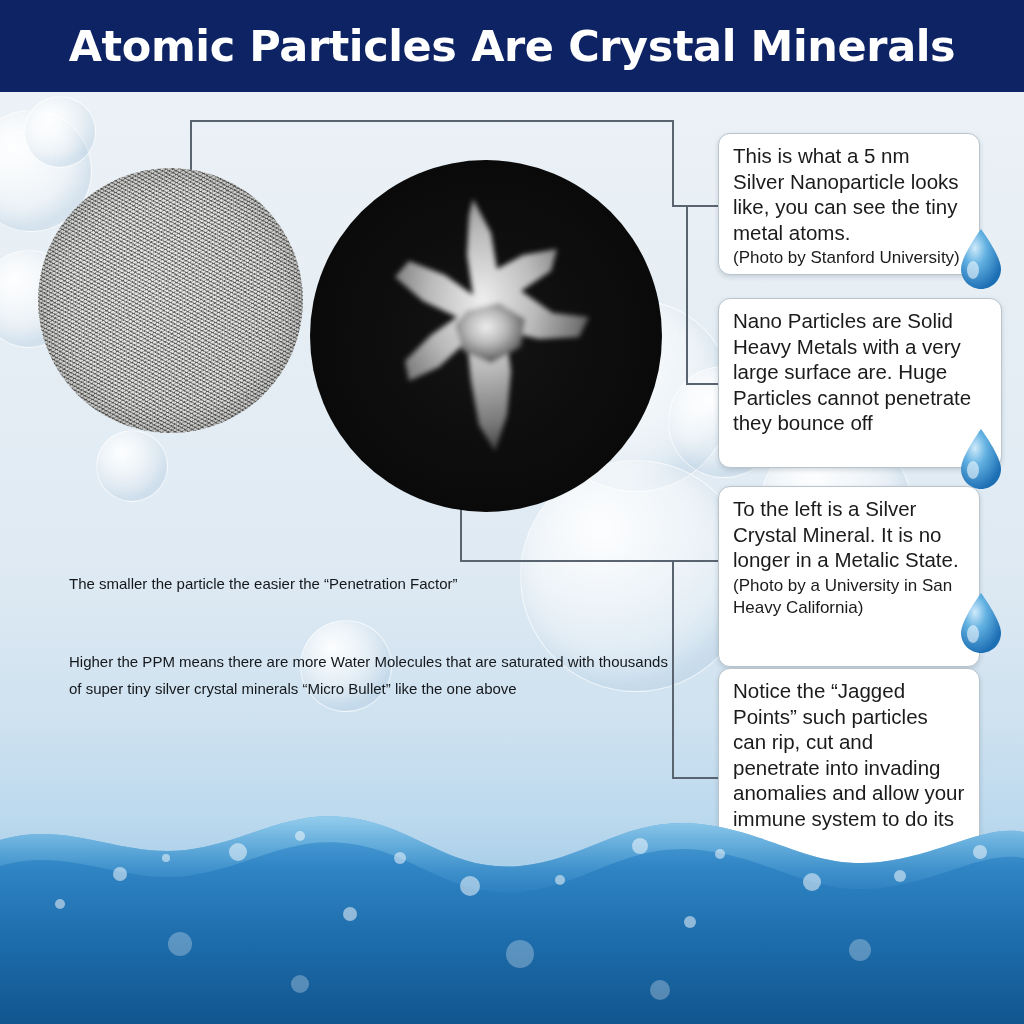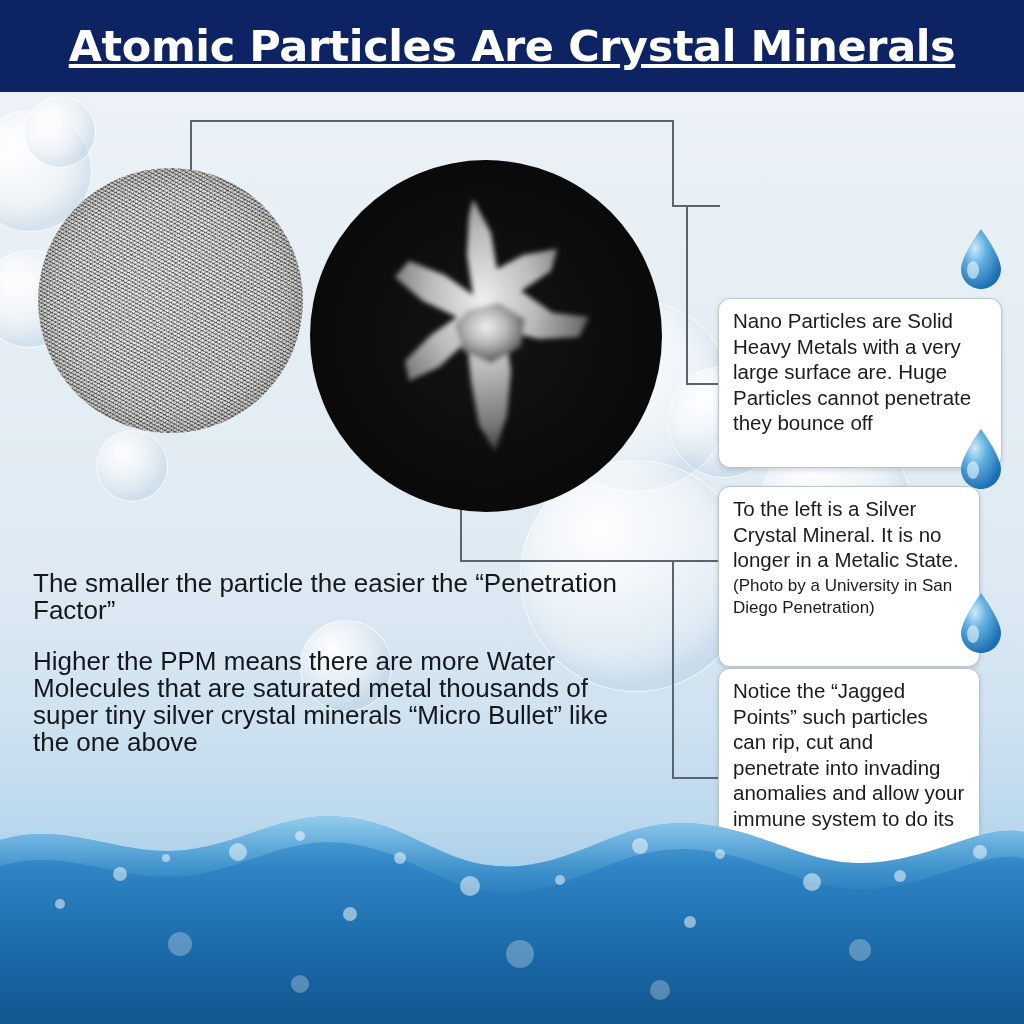--- a/index.html
+++ b/index.html
@@ -42,21 +42,20 @@
     justify-content: center;
   }
   .header-title {
     color: #ffffff;
     font-size: 43px;
     font-weight: bold;
     letter-spacing: -0.4px;
     text-align: center;
     white-space: nowrap;
     font-family: "DejaVu Sans", sans-serif;
-    text-decoration: underline;
   }
 
   
   .circle-img {
     position: absolute;
     border-radius: 50%;
     overflow: hidden;
   }
   #atoms-circle {
     left: 38px;
@@ -117,23 +116,24 @@
   }
   #callout-1 { left: 718px; top: 133px;  width: 262px; height: 142px; }
   #callout-2 { left: 718px; top: 298px;  width: 284px; height: 170px; }
   #callout-3 { left: 718px; top: 486px;  width: 262px; height: 181px; }
   #callout-4 { left: 718px; top: 668px;  width: 262px; height: 235px; }
 
   
   .body-text {
     position: absolute;
     color: #14181c;
-    font-size: 26px;
+    font-size: 15px;
     line-height: 27px;
     font-family: "Liberation Sans", sans-serif;
+    margin-left: 36px;
   }
   #text-block-1 { left: 33px; top: 570px; width: 600px; }
   #text-block-2 { left: 33px; top: 648px; width: 600px; }
 
   
   .droplet {
     position: absolute;
     width: 46px;
     height: 62px;
   }
@@ -198,37 +198,41 @@
             <feGaussianBlur stdDeviation="2.6"></feGaussianBlur>
           </filter>
       </defs>
       <g filter="url(#soft)" fill="url(#cg)">
         <path d="M102 8 l18 34 6 36 26 -14 34 -6 -6 22 -30 20 32 22 36 4 -10 20 -40 2 -34 -8 6 40 -4 44 -12 36 -16 -26 -8 -44 -4 -40 -28 26 -30 14 -4 -20 26 -26 26 -18 -34 -16 -28 -24 14 -16 36 14 28 20 -6 -40 2 -40z"></path>
         <path d="M96 120 l32 -8 26 16 -4 28 -30 16 -28 -12 -8 -26z"></path>
       </g>
     </svg>
   </div>
 
+  <div class="callout" id="callout-1">
+    <p>This is what a 5 nm Silver Nanoparticle looks like, you can see the tiny metal atoms.</p>
+    <p class="sub">(Photo by Stanford University)</p>
+  </div>
 
   <div class="callout" id="callout-2">
     <p>Nano Particles are Solid Heavy Metals with a very large surface are. Huge Particles cannot penetrate they bounce off</p>
   </div>
 
   <div class="callout" id="callout-3">
     <p>To the left is a Silver Crystal Mineral. It is no longer in a Metalic State.</p>
-    <p class="sub">(Photo by a University in San Diego Penetration)</p>
+    <p class="sub">(Photo by a University in San Heavy California)</p>
   </div>
 
   <div class="callout" id="callout-4">
     <p>Notice the “Jagged Points” such particles can rip, cut and penetrate into invading anomalies and allow your immune system to do its job</p>
     <p class="sub">(The image has been magnified to show more detail)</p>
   </div>
 
   <div class="body-text" id="text-block-1">The smaller the particle the easier the “Penetration Factor”</div>
-  <div class="body-text" id="text-block-2">Higher the PPM means there are more Water Molecules that are saturated metal thousands of super tiny silver crystal minerals “Micro Bullet” like the one above</div>
+  <div class="body-text" id="text-block-2">Higher the PPM means there are more Water Molecules that are saturated with thousands of super tiny silver crystal minerals “Micro Bullet” like the one above</div>
 
   <svg class="droplet" style="left:958px; top:228px;" viewBox="0 0 46 62">
     <defs>
       <radialGradient id="dg" cx="35%" cy="32%" r="70%">
         <stop offset="0%" stop-color="#cfeafa"></stop>
         <stop offset="40%" stop-color="#64b2e2"></stop>
         <stop offset="100%" stop-color="#1d6fb4"></stop>
       </radialGradient>
     </defs>
     <path d="M23 1 C23 1 43 28 43 41 C43 52 34 61 23 61 C12 61 3 52 3 41 C3 28 23 1 23 1 Z" fill="url(#dg)"></path>

